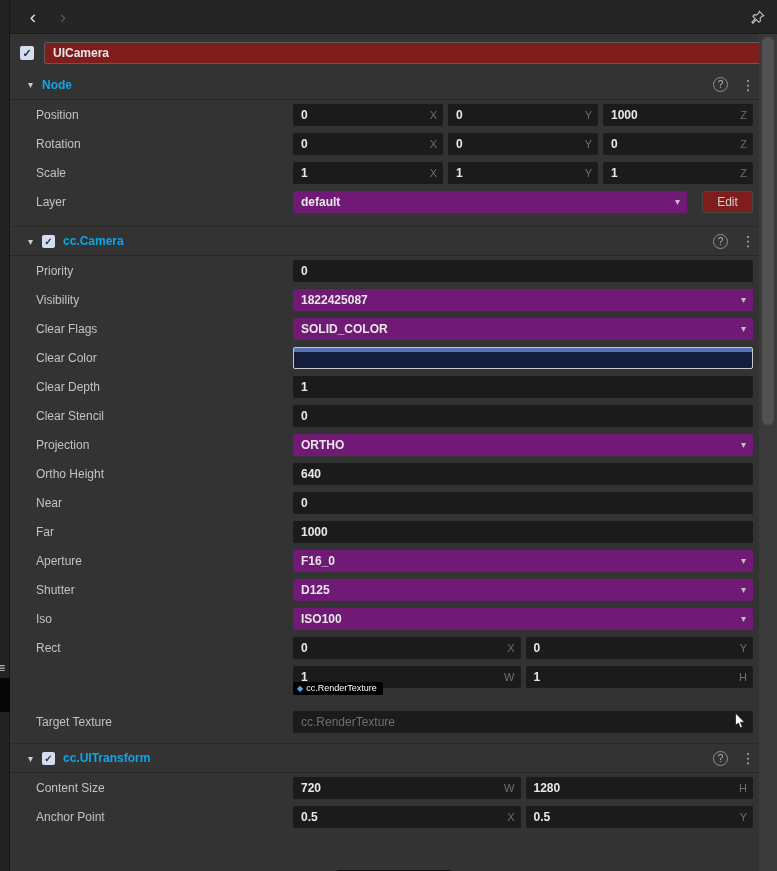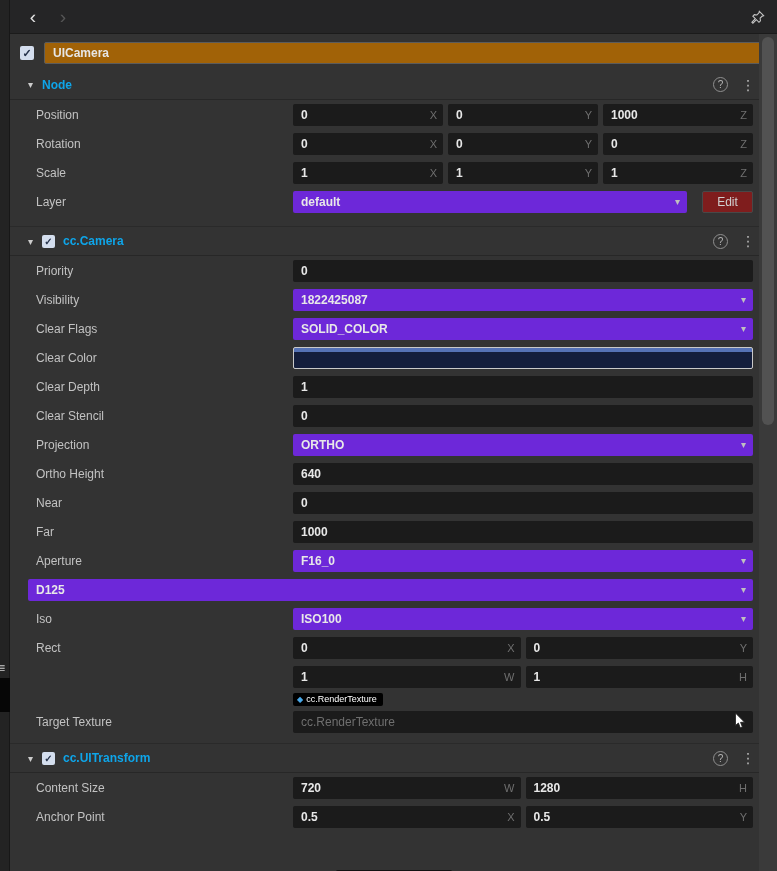--- a/index.html
+++ b/index.html
@@ -17,52 +17,52 @@
   .topbar { height:34px; background:#252526; border-bottom:1px solid #1b1b1b; display:flex; align-items:center; padding:0 10px 0 12px; }
   .nav-arrow { width:22px; height:22px; display:flex; align-items:center; justify-content:center; font-size:19px; line-height:19px; cursor:pointer; }
   .nav-back { color:#e2e2e2; }
   .nav-forward { color:#565656; margin-left:8px; }
   .topbar-spacer { flex:1; }
   .pin-btn { width:18px; height:18px; cursor:pointer; display:flex; align-items:center; justify-content:center; }
 
   
   .name-row { display:flex; align-items:center; padding:8px 10px 6px 10px; }
   .checkbox { width:14px; height:14px; background:#d4deee; border-radius:2px; color:#25324a; font-size:11px; line-height:14px; text-align:center; font-weight:700; cursor:pointer; flex-shrink:0; }
-  .name-field { flex:1; margin-left:10px; height:22px; background:#a16207; border:1px solid #5c5c5c; border-radius:2px; color:#e6e6e6; line-height:20px; padding:0 8px; font-weight:700; }
+  .name-field { flex:1; margin-left:10px; height:22px; background:#7f1d1d; border:1px solid #5c5c5c; border-radius:2px; color:#e6e6e6; line-height:20px; padding:0 8px; font-weight:700; }
 
   
   .section-header { height:30px; display:flex; align-items:center; padding:0 22px 0 18px; border-bottom:1px solid #272727; }
   .section-header.gap-lg { margin-top:10px; border-top:1px solid #2a2a2a; }
   .section-header.gap-sm { margin-top:6px; border-top:1px solid #2a2a2a; }
   .sec-chevron { color:#cccccc; font-size:10px; width:14px; cursor:pointer; }
   .sec-checkbox { width:13px; height:13px; margin-right:8px; font-size:10px; line-height:13px; }
   .sec-title { color:#0ea5e9; font-weight:700; }
   .sec-spacer { flex:1; }
   .help-btn { width:15px; height:15px; border:1px solid #8f8f8f; border-radius:50%; color:#b5b5b5; font-size:10px; line-height:13px; text-align:center; cursor:pointer; }
   .more-btn { width:14px; height:16px; margin-left:13px; color:#bdbdbd; font-size:14px; line-height:16px; text-align:center; cursor:pointer; }
 
   
   .prop-row { display:flex; align-items:center; height:29px; padding:0 24px 0 18px; }
   .prop-label { width:257px; flex-shrink:0; color:#c2c2c2;margin-left:8px; }
   .prop-fields { flex:1; display:flex; gap:5px; align-items:center; }
   .field { position:relative; height:22px; background:#1b1b1b; border-radius:2px; color:#e8e8e8; font-weight:700; line-height:22px; padding:0 22px 0 8px; flex:1; cursor:text; overflow:hidden; white-space:nowrap; }
   .field .axis { position:absolute; right:6px; top:0; color:#6f6f6f; font-weight:400; font-size:11px; }
   .field.no-axis { padding-right:8px; }
-  .dropdown { position:relative; height:22px; background:#6d28d9; border-radius:2px; color:#e8e8e8; font-weight:700; line-height:22px; padding:0 12px 0 8px; flex:1; cursor:pointer; overflow:hidden; white-space:nowrap; }
+  .dropdown { position:relative; height:22px; background:#701a75; border-radius:2px; color:#e8e8e8; font-weight:700; line-height:22px; padding:0 12px 0 8px; flex:1; cursor:pointer; overflow:hidden; white-space:nowrap; }
   .dropdown .dd-chevron { position:absolute; right:7px; top:0; color:#c0c0c0; font-size:10px; font-weight:400; }
   .edit-btn { width:51px; height:22px; margin-left:10px; background:#7f1d1d; border:1px solid #484848; border-radius:2px; color:#d0d0d0; text-align:center; line-height:20px; cursor:pointer; flex-shrink:0; }
 
   
   .color-swatch { flex:1; height:22px; border:1px solid #c9c9c9; border-radius:2px; background:linear-gradient(#5572b5 0 4px, #141e3c 4px 100%); cursor:pointer; }
 
   
   .tt-row { height:46px; align-items:flex-end; padding-bottom:4px; }
   .tt-label { line-height:22px; }
   .tt-wrap { flex:1; position:relative; height:22px; }
-  .tt-chip { position:absolute; left:0; bottom:27px; background:#000000; color:#ffffff; font-size:9px; line-height:13px; padding:0 6px 0 4px; border-radius:2px; white-space:nowrap; }
+  .tt-chip { position:absolute; left:0; bottom:38px; background:#000000; color:#ffffff; font-size:9px; line-height:13px; padding:0 6px 0 4px; border-radius:2px; white-space:nowrap; }
   .tt-chip .diamond { color:#49a8e8; font-size:8px; margin-right:3px; }
   .tt-field { position:absolute; left:0; right:0; bottom:0; height:22px; background:#1b1b1b; border-radius:2px; line-height:22px; padding:0 26px 0 8px; color:#6f6f6f; cursor:pointer; overflow:hidden; white-space:nowrap; }
   .tt-picker { position:absolute; right:4px; bottom:2px; width:16px; height:18px; cursor:pointer; }
 
   
   .add-comp-wrap { display:flex; justify-content:center; margin-top:8px; }
   .add-comp { width:118px; height:26px; background:#000000; border:1px solid #121212; border-radius:3px; color:#d6d6d6; text-align:center; line-height:24px; cursor:pointer;margin-top:31px; }
 
   
   .scrollbar { position:absolute; right:0; top:34px; width:18px; bottom:0; background:#3a3a3a; cursor:pointer; }
@@ -217,20 +217,21 @@
   </div>
 
   <div class="prop-row">
     <div class="prop-label">Aperture</div>
     <div class="prop-fields">
       <div class="dropdown"><span>F16_0</span><span class="dd-chevron">▾</span></div>
     </div>
   </div>
 
   <div class="prop-row">
+    <div class="prop-label">Shutter</div>
     <div class="prop-fields">
       <div class="dropdown"><span>D125</span><span class="dd-chevron">▾</span></div>
     </div>
   </div>
 
   <div class="prop-row">
     <div class="prop-label">Iso</div>
     <div class="prop-fields">
       <div class="dropdown"><span>ISO100</span><span class="dd-chevron">▾</span></div>
     </div>

